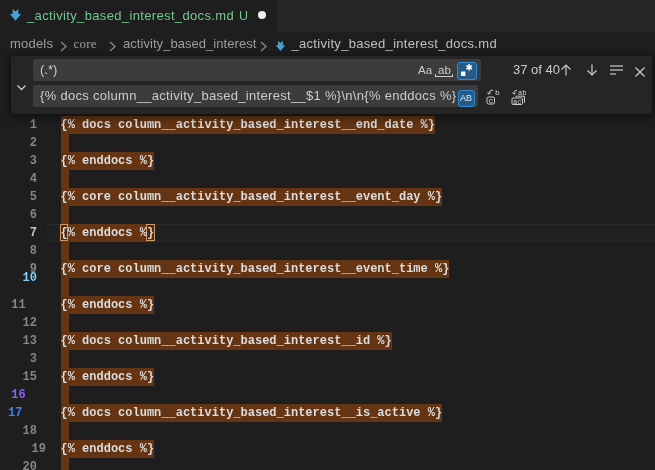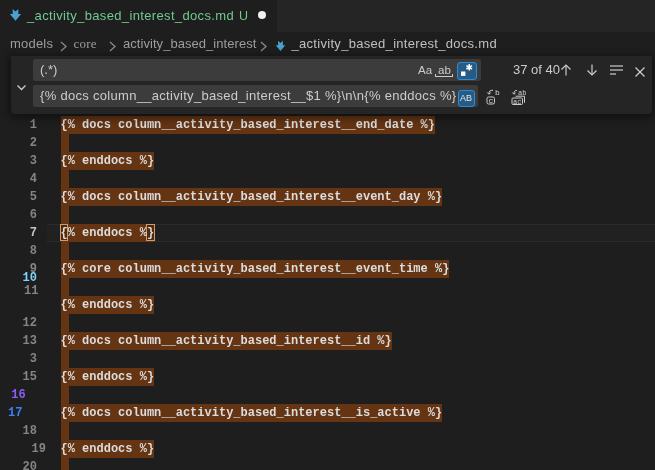--- a/index.html
+++ b/index.html
@@ -41,36 +41,36 @@
 <div class="abs mono" style="left:60.5px;top:115.5px;color:#dcdcdc;">{% docs column__activity_based_interest__end_date %}</div>
 <div class="abs mono" style="left:0;top:133.5px;width:37px;height:18px;text-align:right;color:#858585;">2</div>
 <div class="abs" style="left:60.5px;top:133.5px;width:8px;height:18px;background:#643413;"></div>
 <div class="abs mono" style="left:0;top:151.5px;width:37px;height:18px;text-align:right;color:#858585;">3</div>
 <div class="abs" style="left:60.5px;top:151.5px;width:93.6px;height:18px;background:#643413;"></div>
 <div class="abs mono" style="left:60.5px;top:151.5px;color:#dcdcdc;">{% enddocs %}</div>
 <div class="abs mono" style="left:0;top:169.5px;width:37px;height:18px;text-align:right;color:#858585;">4</div>
 <div class="abs" style="left:60.5px;top:169.5px;width:8px;height:18px;background:#643413;"></div>
 <div class="abs mono" style="left:0;top:187.5px;width:37px;height:18px;text-align:right;color:#858585;">5</div>
 <div class="abs" style="left:60.5px;top:187.5px;width:381.6px;height:18px;background:#643413;"></div>
-<div class="abs mono" style="left:60.5px;top:187.5px;color:#dcdcdc;">{% docs column__activity_based_interest__event_day %}</div>
+<div class="abs mono" style="left:60.5px;top:187.5px;color:#dcdcdc;">{% core column__activity_based_interest__event_day %}</div>
 <div class="abs mono" style="left:0;top:205.5px;width:37px;height:18px;text-align:right;color:#858585;">6</div>
 <div class="abs" style="left:60.5px;top:205.5px;width:8px;height:18px;background:#643413;"></div>
 <div class="abs mono" style="left:0;top:223.5px;width:37px;height:18px;text-align:right;color:#c6c6c6;">7</div>
 <div class="abs" style="left:60.5px;top:223.5px;width:93.6px;height:18px;background:#643413;"></div>
 <div class="abs" style="left:60.0px;top:224.3px;width:8.4px;height:16.5px;background:#4d2a10;border:1.5px solid #d29a6a;box-sizing:border-box;"></div>
 <div class="abs" style="left:146.4px;top:224.3px;width:8.4px;height:16.5px;background:#4d2a10;border:1.5px solid #d29a6a;box-sizing:border-box;"></div>
 <div class="abs mono" style="left:60.5px;top:223.5px;color:#dcdcdc;">{% enddocs %}</div>
 <div class="abs mono" style="left:0;top:241.5px;width:37px;height:18px;text-align:right;color:#858585;">8</div>
 <div class="abs" style="left:60.5px;top:241.5px;width:8px;height:18px;background:#643413;"></div>
 <div class="abs mono" style="left:0;top:259.5px;width:37px;height:18px;text-align:right;color:#858585;">9</div>
 <div class="abs" style="left:60.5px;top:259.5px;width:388.8px;height:18px;background:#643413;"></div>
 <div class="abs mono" style="left:60.5px;top:259.5px;color:#dcdcdc;">{% core column__activity_based_interest__event_time %}</div>
 <div class="abs mono" style="left:0;top:269px;width:37px;height:18px;text-align:right;color:#7dd3fc;">10</div>
 <div class="abs" style="left:60.5px;top:277.5px;width:8px;height:18px;background:#643413;"></div>
-<div class="abs mono" style="left:0;top:282px;width:37px;height:18px;text-align:left;color:#858585;padding-left:24px;">11</div>
+<div class="abs mono" style="left:0;top:296px;width:37px;height:18px;text-align:center;color:#858585;">11</div>
 <div class="abs" style="left:60.5px;top:295.5px;width:93.6px;height:18px;background:#643413;"></div>
 <div class="abs mono" style="left:60.5px;top:295.5px;color:#dcdcdc;">{% enddocs %}</div>
 <div class="abs mono" style="left:0;top:313.5px;width:37px;height:18px;text-align:right;color:#858585;">12</div>
 <div class="abs" style="left:60.5px;top:313.5px;width:8px;height:18px;background:#643413;"></div>
 <div class="abs mono" style="left:0;top:331.5px;width:37px;height:18px;text-align:right;color:#858585;">13</div>
 <div class="abs" style="left:60.5px;top:331.5px;width:331.2px;height:18px;background:#643413;"></div>
 <div class="abs mono" style="left:60.5px;top:331.5px;color:#dcdcdc;">{% docs column__activity_based_interest__id %}</div>
 <div class="abs mono" style="left:0;top:349.5px;width:37px;height:18px;text-align:right;color:#858585;">3</div>
 <div class="abs" style="left:60.5px;top:349.5px;width:8px;height:18px;background:#643413;"></div>
 <div class="abs mono" style="left:0;top:367.5px;width:37px;height:18px;text-align:right;color:#858585;">15</div>

